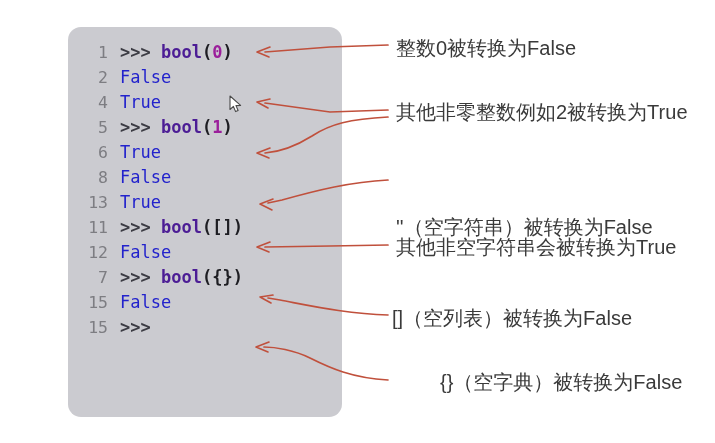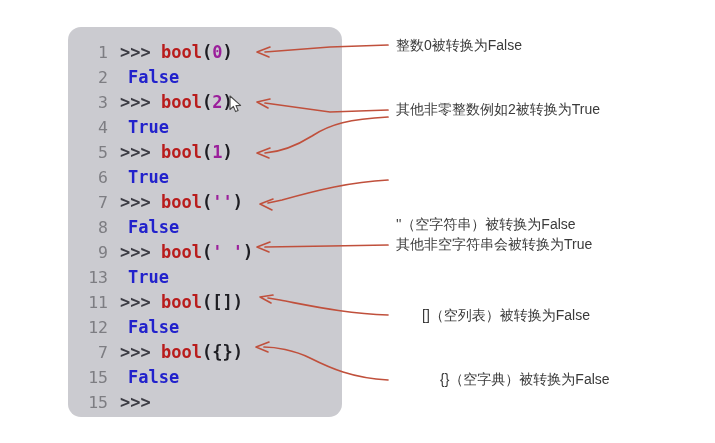--- a/index.html
+++ b/index.html
@@ -45,26 +45,26 @@
     text-align: right;
     color: #7d7d82;
     font-family: "DejaVu Sans Mono", monospace;
     font-size: 16.5px;
   }
   .code-text {
     display: inline-block;
     margin-left: 12px;
   }
   .tok-prompt  { color: #3c3c44; font-weight: bold; }
-  .tok-fn      { color: #b91c1c; font-weight: bold; }
+  .tok-fn      { color: #4c1d95; font-weight: bold; }
   .tok-paren   { color: #1d1d22; font-weight: bold; }
   .tok-num     { color: #9b1f9b; font-weight: bold; }
   .tok-str     { color: #9b1f9b; font-weight: bold; }
   .tok-bracket { color: #1d1d22; font-weight: bold; }
-  .tok-bool    { color: #2222cc; font-weight: bold; margin-left: 8px; }
+  .tok-bool    { color: #2222cc; font-weight: normal; }
 
   
   #mouse-cursor {
     position: absolute;
     left: 161px;
     top: 68px;
     width: 14px;
     height: 18px;
   }
 
@@ -75,48 +75,45 @@
     top: 0;
     width: 715px;
     height: 443px;
     pointer-events: none;
   }
 
   
   .annotation {
     position: absolute;
     font-family: "Liberation Sans", sans-serif;
-    font-size: 14px;
+    font-size: 20px;
     color: #3a3a3a;
     white-space: nowrap;
     line-height: 1;
   }
   #ann-0 { left: 396px; top: 38px; }
   #ann-1 { left: 396px; top: 102px; }
   #ann-2 { left: 396px; top: 173px; margin-top: 44px; }
   #ann-3 { left: 396px; top: 237px; }
-  #ann-4 { left: 392px; top: 308px; margin-left: 30px; }
+  #ann-4 { left: 392px; top: 308px; }
   #ann-5 { left: 392px; top: 372px; margin-left: 48px; }
 </style>
 </head>
 <body>
 
 <div id="page">
 
   <div id="code-block">
     <div id="code-lines">
         <div class="code-line"><span class="lineno">1</span><span class="code-text"><span class="tok-prompt">&gt;&gt;&gt;</span> <span class="tok-fn">bool</span><span class="tok-paren">(</span><span class="tok-num">0</span><span class="tok-paren">)</span></span></div>
         <div class="code-line"><span class="lineno">2</span><span class="code-text"><span class="tok-bool">False</span></span></div>
-        <div class="code-line"><span class="lineno">3</span><span class="code-text"><span class="tok-prompt">&gt;&gt;&gt;</span> <span class="tok-fn">bool</span><span class="tok-paren">(</span><span class="tok-num">2</span><span class="tok-paren">)</span></span></div>
         <div class="code-line"><span class="lineno">4</span><span class="code-text"><span class="tok-bool">True</span></span></div>
         <div class="code-line"><span class="lineno">5</span><span class="code-text"><span class="tok-prompt">&gt;&gt;&gt;</span> <span class="tok-fn">bool</span><span class="tok-paren">(</span><span class="tok-num">1</span><span class="tok-paren">)</span></span></div>
         <div class="code-line"><span class="lineno">6</span><span class="code-text"><span class="tok-bool">True</span></span></div>
-        <div class="code-line"><span class="lineno">7</span><span class="code-text"><span class="tok-prompt">&gt;&gt;&gt;</span> <span class="tok-fn">bool</span><span class="tok-paren">(</span><span class="tok-str">''</span><span class="tok-paren">)</span></span></div>
         <div class="code-line"><span class="lineno">8</span><span class="code-text"><span class="tok-bool">False</span></span></div>
-        <div class="code-line"><span class="lineno">9</span><span class="code-text"><span class="tok-prompt">&gt;&gt;&gt;</span> <span class="tok-fn">bool</span><span class="tok-paren">(</span><span class="tok-str">'&nbsp;'</span><span class="tok-paren">)</span></span></div>
         <div class="code-line"><span class="lineno">13</span><span class="code-text"><span class="tok-bool">True</span></span></div>
         <div class="code-line"><span class="lineno">11</span><span class="code-text"><span class="tok-prompt">&gt;&gt;&gt;</span> <span class="tok-fn">bool</span><span class="tok-paren">(</span><span class="tok-bracket">[]</span><span class="tok-paren">)</span></span></div>
         <div class="code-line"><span class="lineno">12</span><span class="code-text"><span class="tok-bool">False</span></span></div>
         <div class="code-line"><span class="lineno">7</span><span class="code-text"><span class="tok-prompt">&gt;&gt;&gt;</span> <span class="tok-fn">bool</span><span class="tok-paren">(</span><span class="tok-bracket">{}</span><span class="tok-paren">)</span></span></div>
         <div class="code-line"><span class="lineno">15</span><span class="code-text"><span class="tok-bool">False</span></span></div>
         <div class="code-line"><span class="lineno">15</span><span class="code-text"><span class="tok-prompt">&gt;&gt;&gt;</span></span></div>
       </div>
 
     <svg id="mouse-cursor" viewBox="0 0 14 18" xmlns="http://www.w3.org/2000/svg">
       <path d="M1,1 L1,14.5 L4.4,11.4 L6.6,16.6 L9.1,15.5 L7.0,10.6 L11.6,10.4 Z" fill="#ffffff" stroke="#4a4a4a" stroke-width="1.1" stroke-linejoin="round"></path>

